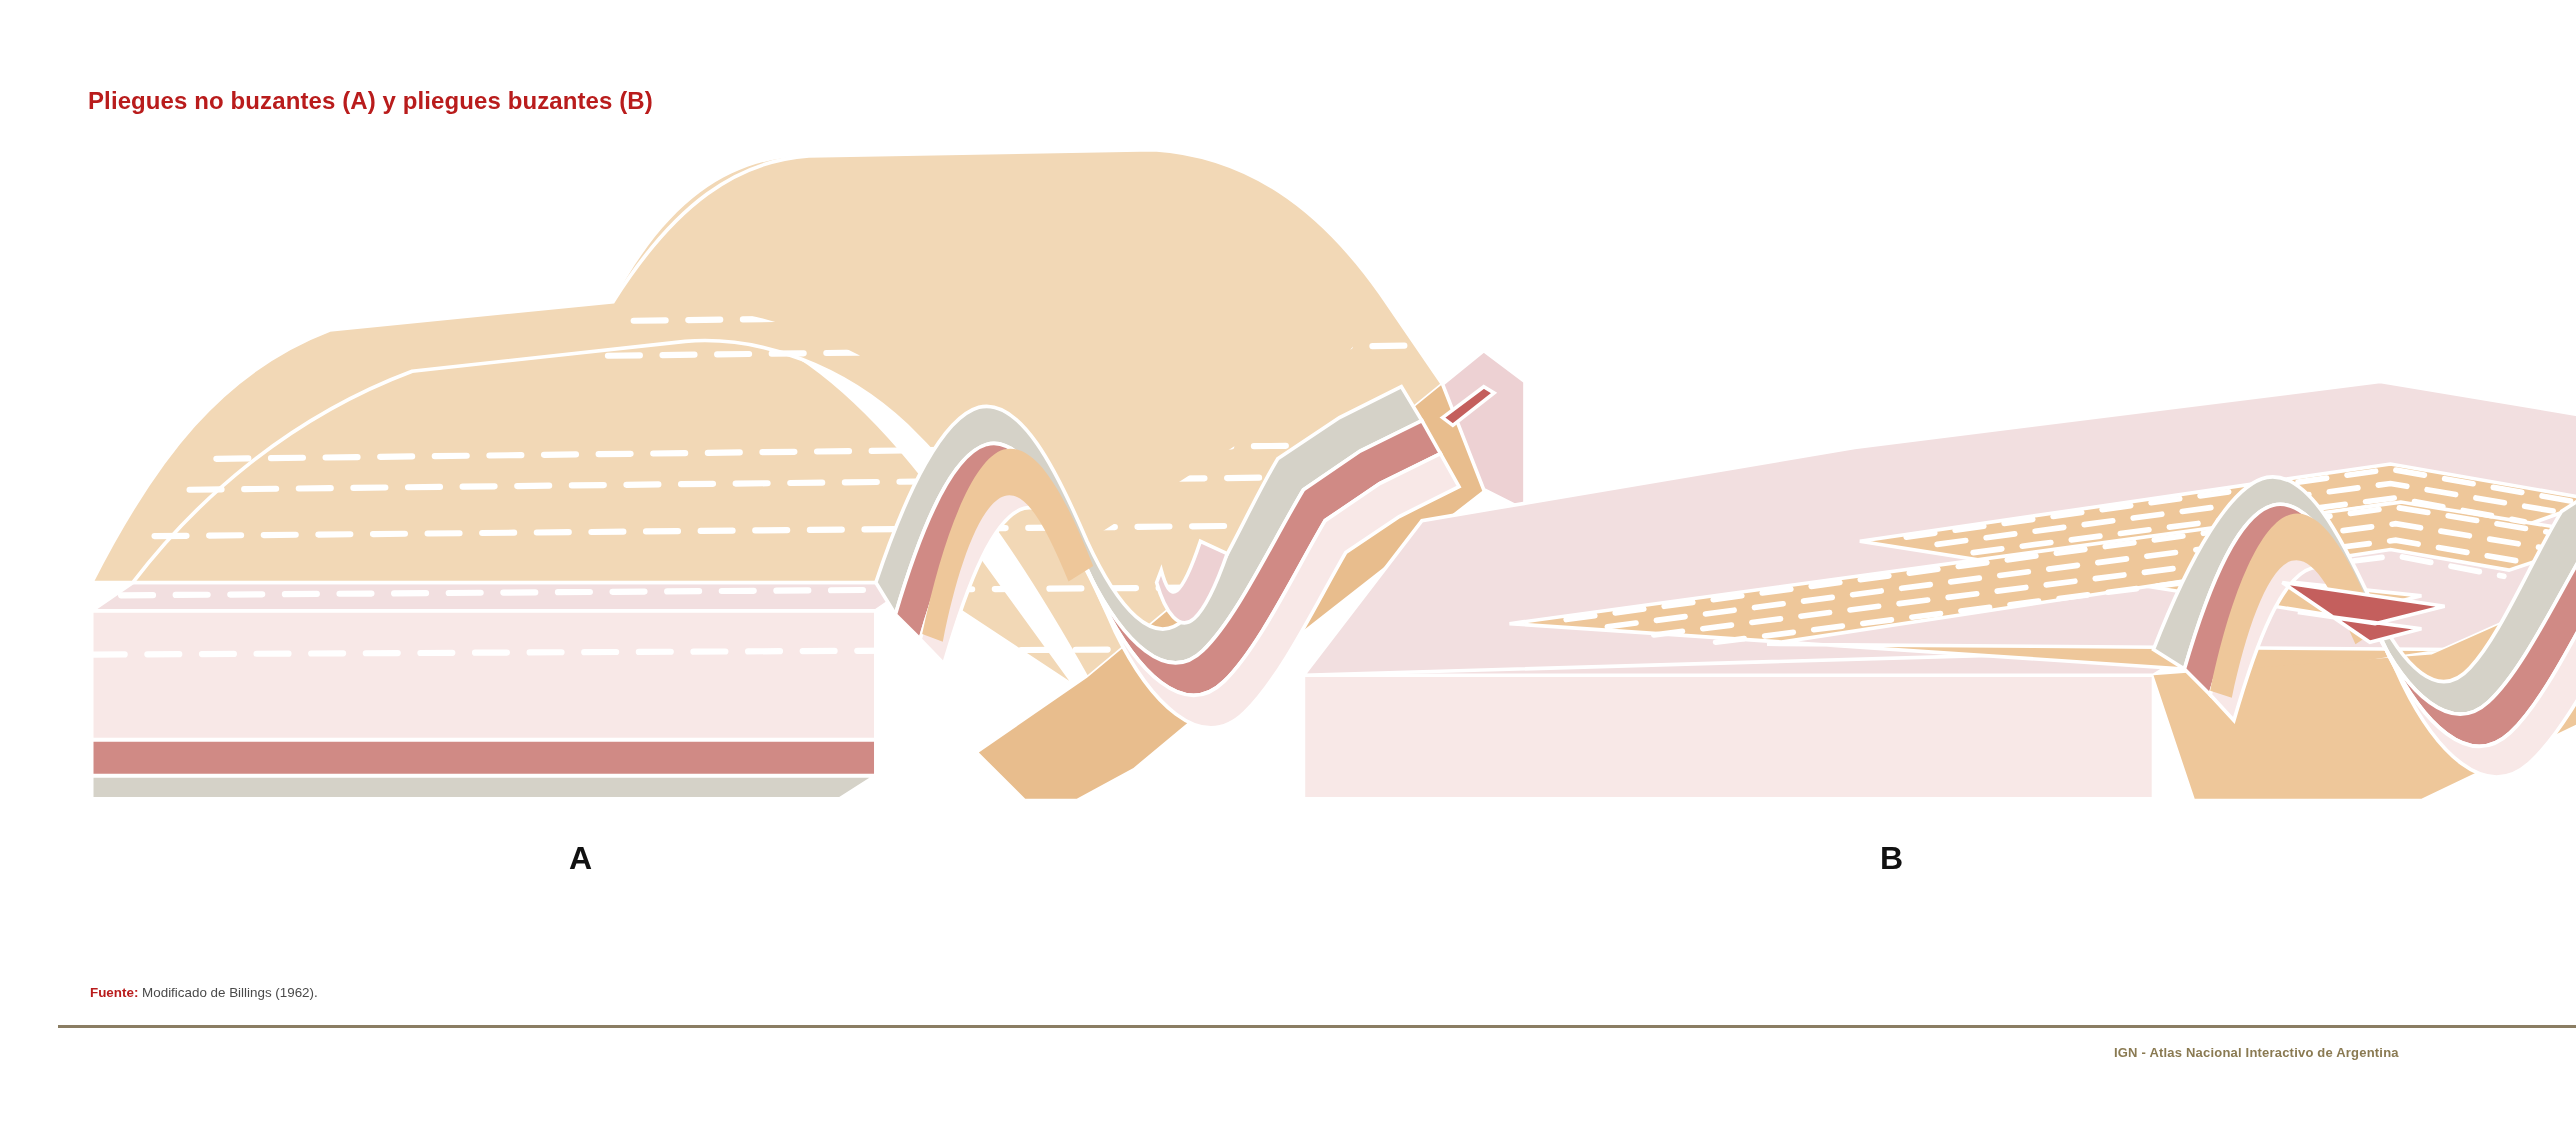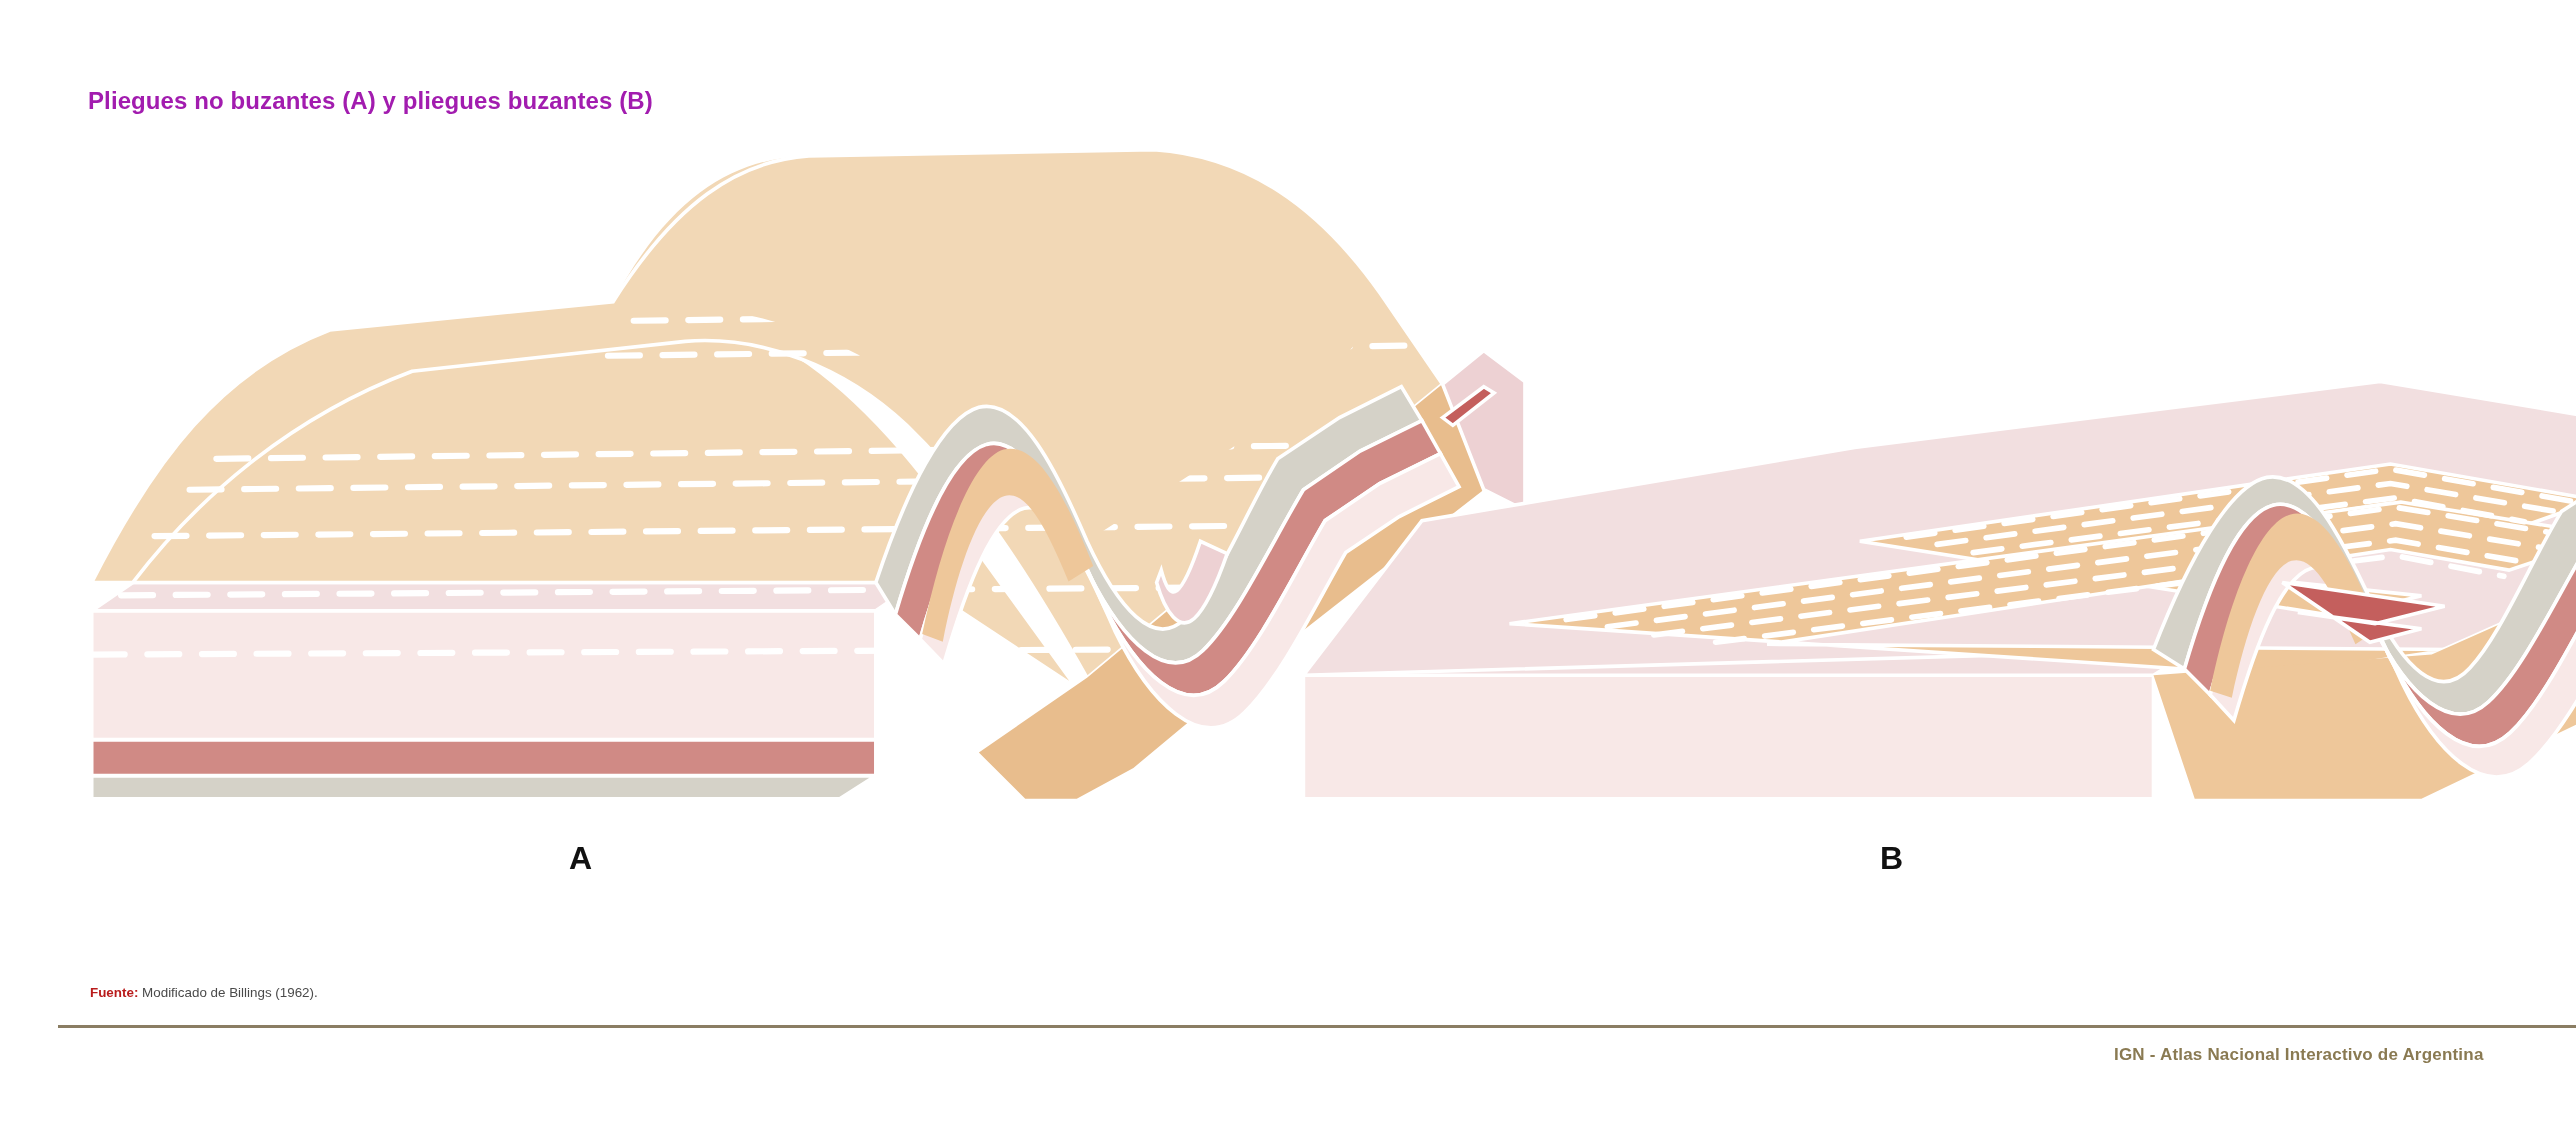--- a/index.html
+++ b/index.html
@@ -18,21 +18,21 @@
     position: absolute;
     inset: 0;
     background: #ffffff;
   }
   #figure-title {
     position: absolute;
     left: 88px;
     top: 87px;
     font-size: 24px;
     font-weight: bold;
-    color: #a21caf;
+    color: #b91c1c;
     letter-spacing: 0.1px;
     white-space: nowrap;
   }
   #diagram-stage {
     position: absolute;
     left: 0;
     top: 129px;
     width: 4120px;
     height: 706px;
   }
@@ -68,21 +68,21 @@
     left: 58px;
     top: 1025px;
     width: 2669px;
     height: 2.6px;
     background: #8a7d63;
   }
   #ign-credit {
     position: absolute;
     left: 2114px;
     top: 1045px;
-    font-size: 17px;
+    font-size: 13px;
     font-weight: bold;
     color: #8a7a52;
     white-space: nowrap;
     letter-spacing: 0.2px;
   }
 </style>
 </head>
 <body>
 
 <div id="page">

